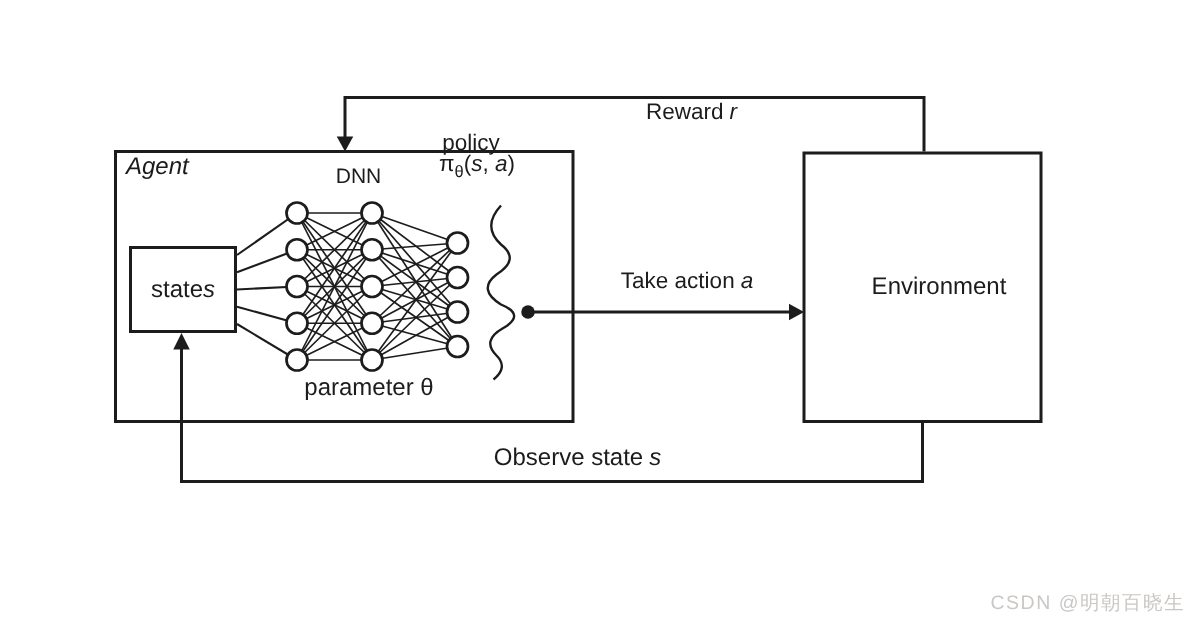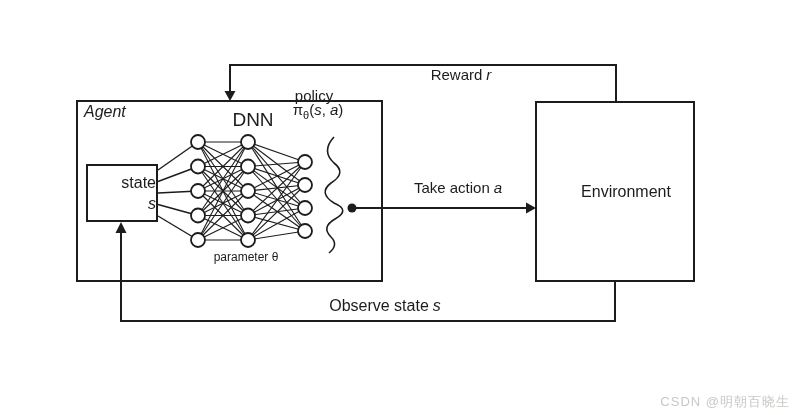--- a/index.html
+++ b/index.html
@@ -14,31 +14,31 @@
     overflow:hidden;
   }
   svg.layer{position:absolute;left:0;top:0;width:797px;height:415px;}
   .stroke{stroke:var(--line-color);fill:none;}
   .fill{fill:var(--line-color);stroke:none;}
   .edge{stroke:var(--line-color);fill:none;stroke-width:1.1px;}
   .fan{stroke:var(--line-color);fill:none;stroke-width:1.4px;}
   .node{fill:#ffffff;stroke:var(--line-color);stroke-width:1.8px;}
   .box{position:absolute;border:2px solid var(--line-color);box-sizing:border-box;background:transparent;}
   .agent-box{left:76px;top:100px;width:307px;height:182px;}
-  .state-box{left:86px;top:164px;width:72px;height:58px;display:flex;flex-direction:column;align-items:flex-end;justify-content:center;line-height:21px;font-size:16px;}
+  .state-box{left:86px;top:164px;width:72px;height:58px;display:flex;flex-direction:row;align-items:center;justify-content:center;line-height:21px;font-size:16px;}
   .env-box{left:535px;top:101px;width:160px;height:181px;display:flex;align-items:center;justify-content:center;font-size:16px;padding-left:22px;}
   .lbl{position:absolute;white-space:nowrap;font-size:15px;}
   .ctr{transform:translateX(-50%);}
   .it{font-style:italic;}
   .agent-label{left:84px;top:103px;font-size:16px;font-style:italic;}
-  .dnn-label{left:253px;top:109px;font-size:19px;}
+  .dnn-label{left:239px;top:109px;font-size:14px;}
   .policy-label{left:314px;top:87px;}
   .policy-formula{left:318px;top:101px;font-size:15px;}
   .policy-formula sub{font-size:11px;}
-  .param-label{left:246px;top:250px;font-size:12px;}
+  .param-label{left:246px;top:250px;font-size:16px;}
   .reward-label{left:461px;top:66px;}
   .take-action-label{left:458px;top:179px;}
   .observe-label{left:385px;top:297px;font-size:16px;}
   .sym{margin-left:4px;}
   .watermark{position:absolute;right:7px;bottom:4px;font-size:13px;color:var(--wm-color);letter-spacing:1px;}
 </style>
 </head>
 <body>
 
 <div class="canvas">

